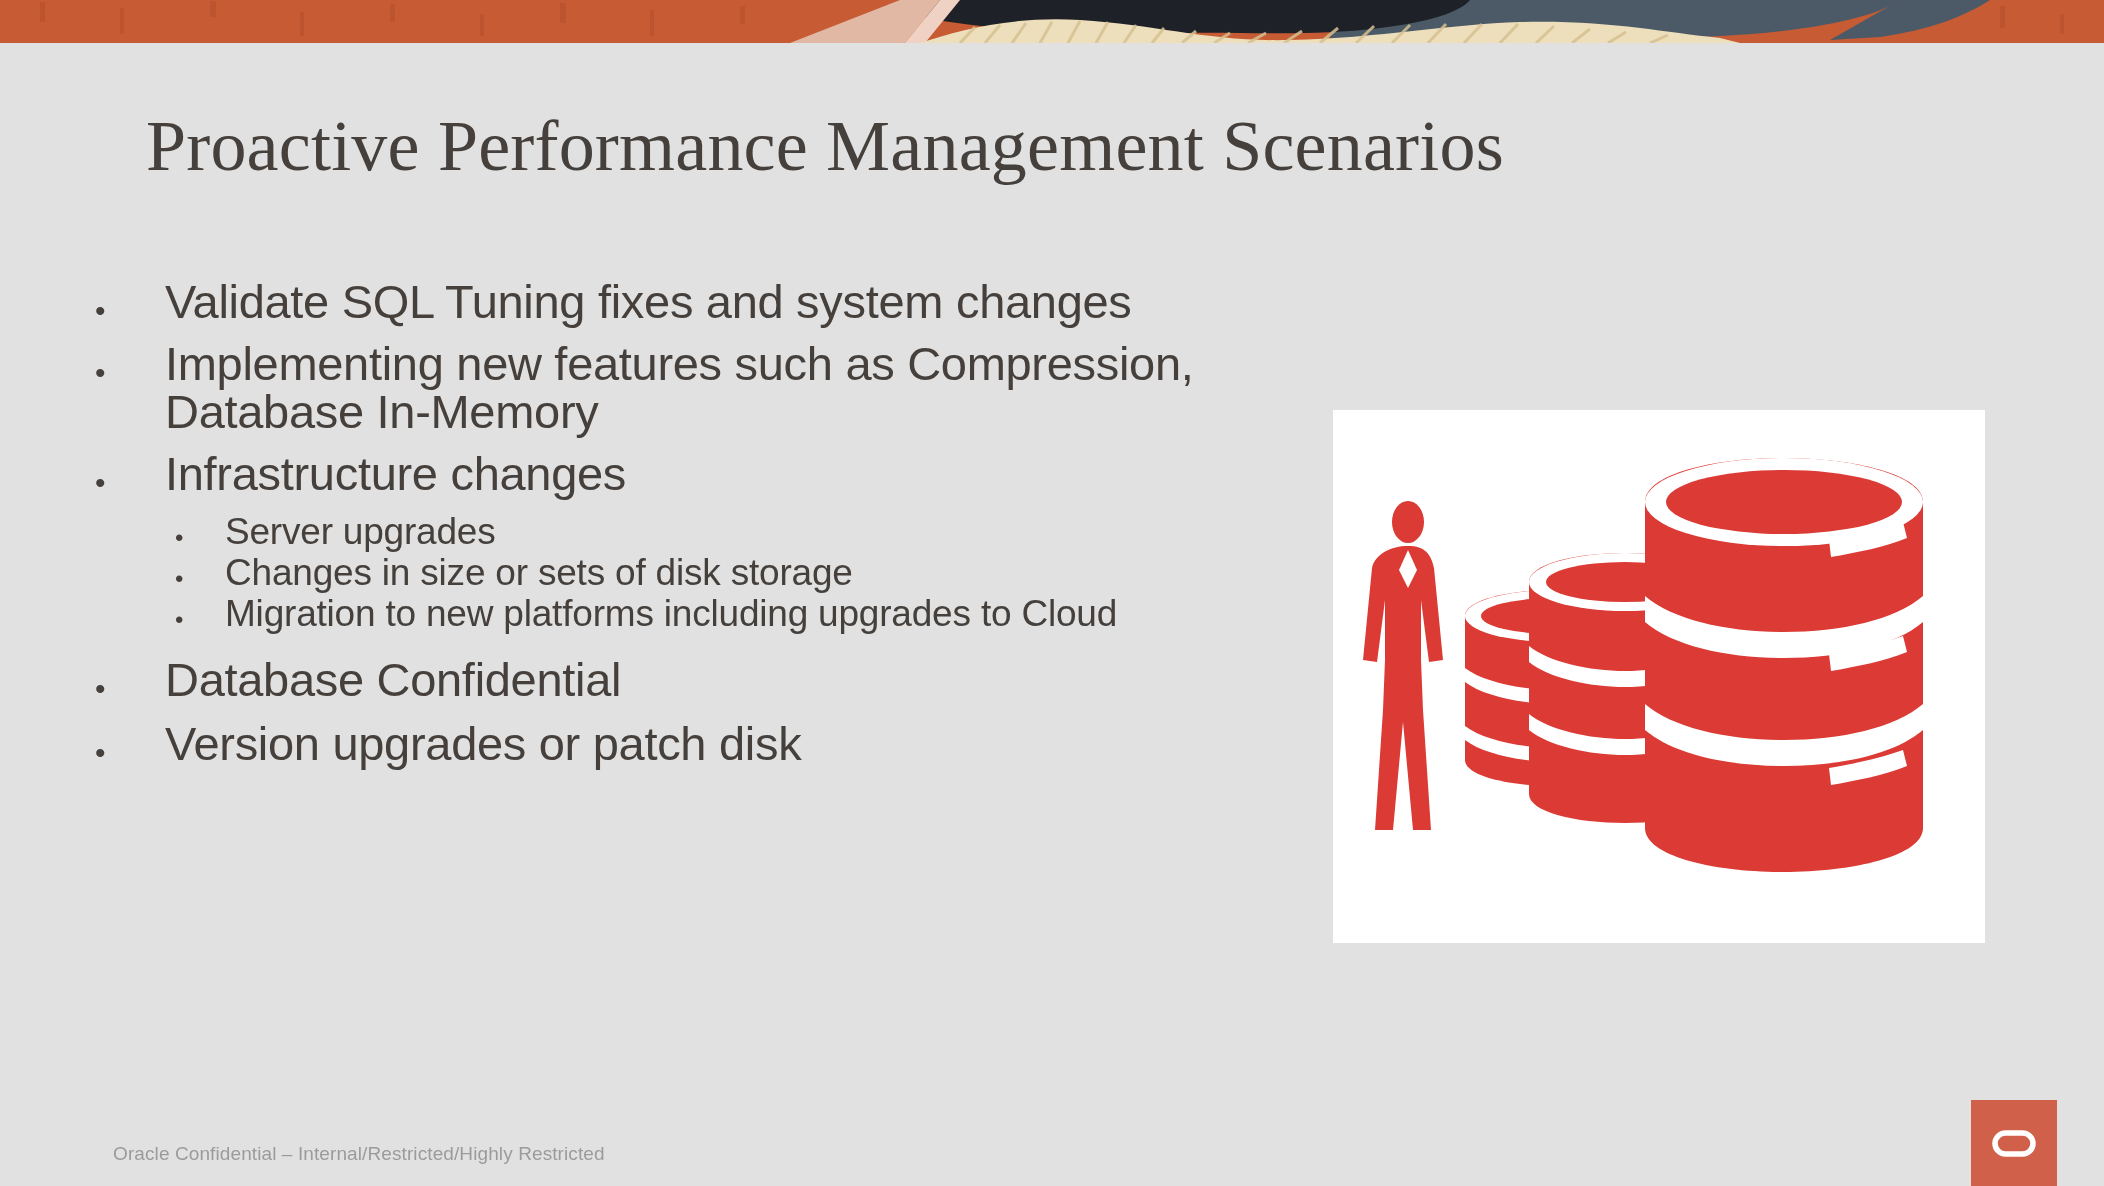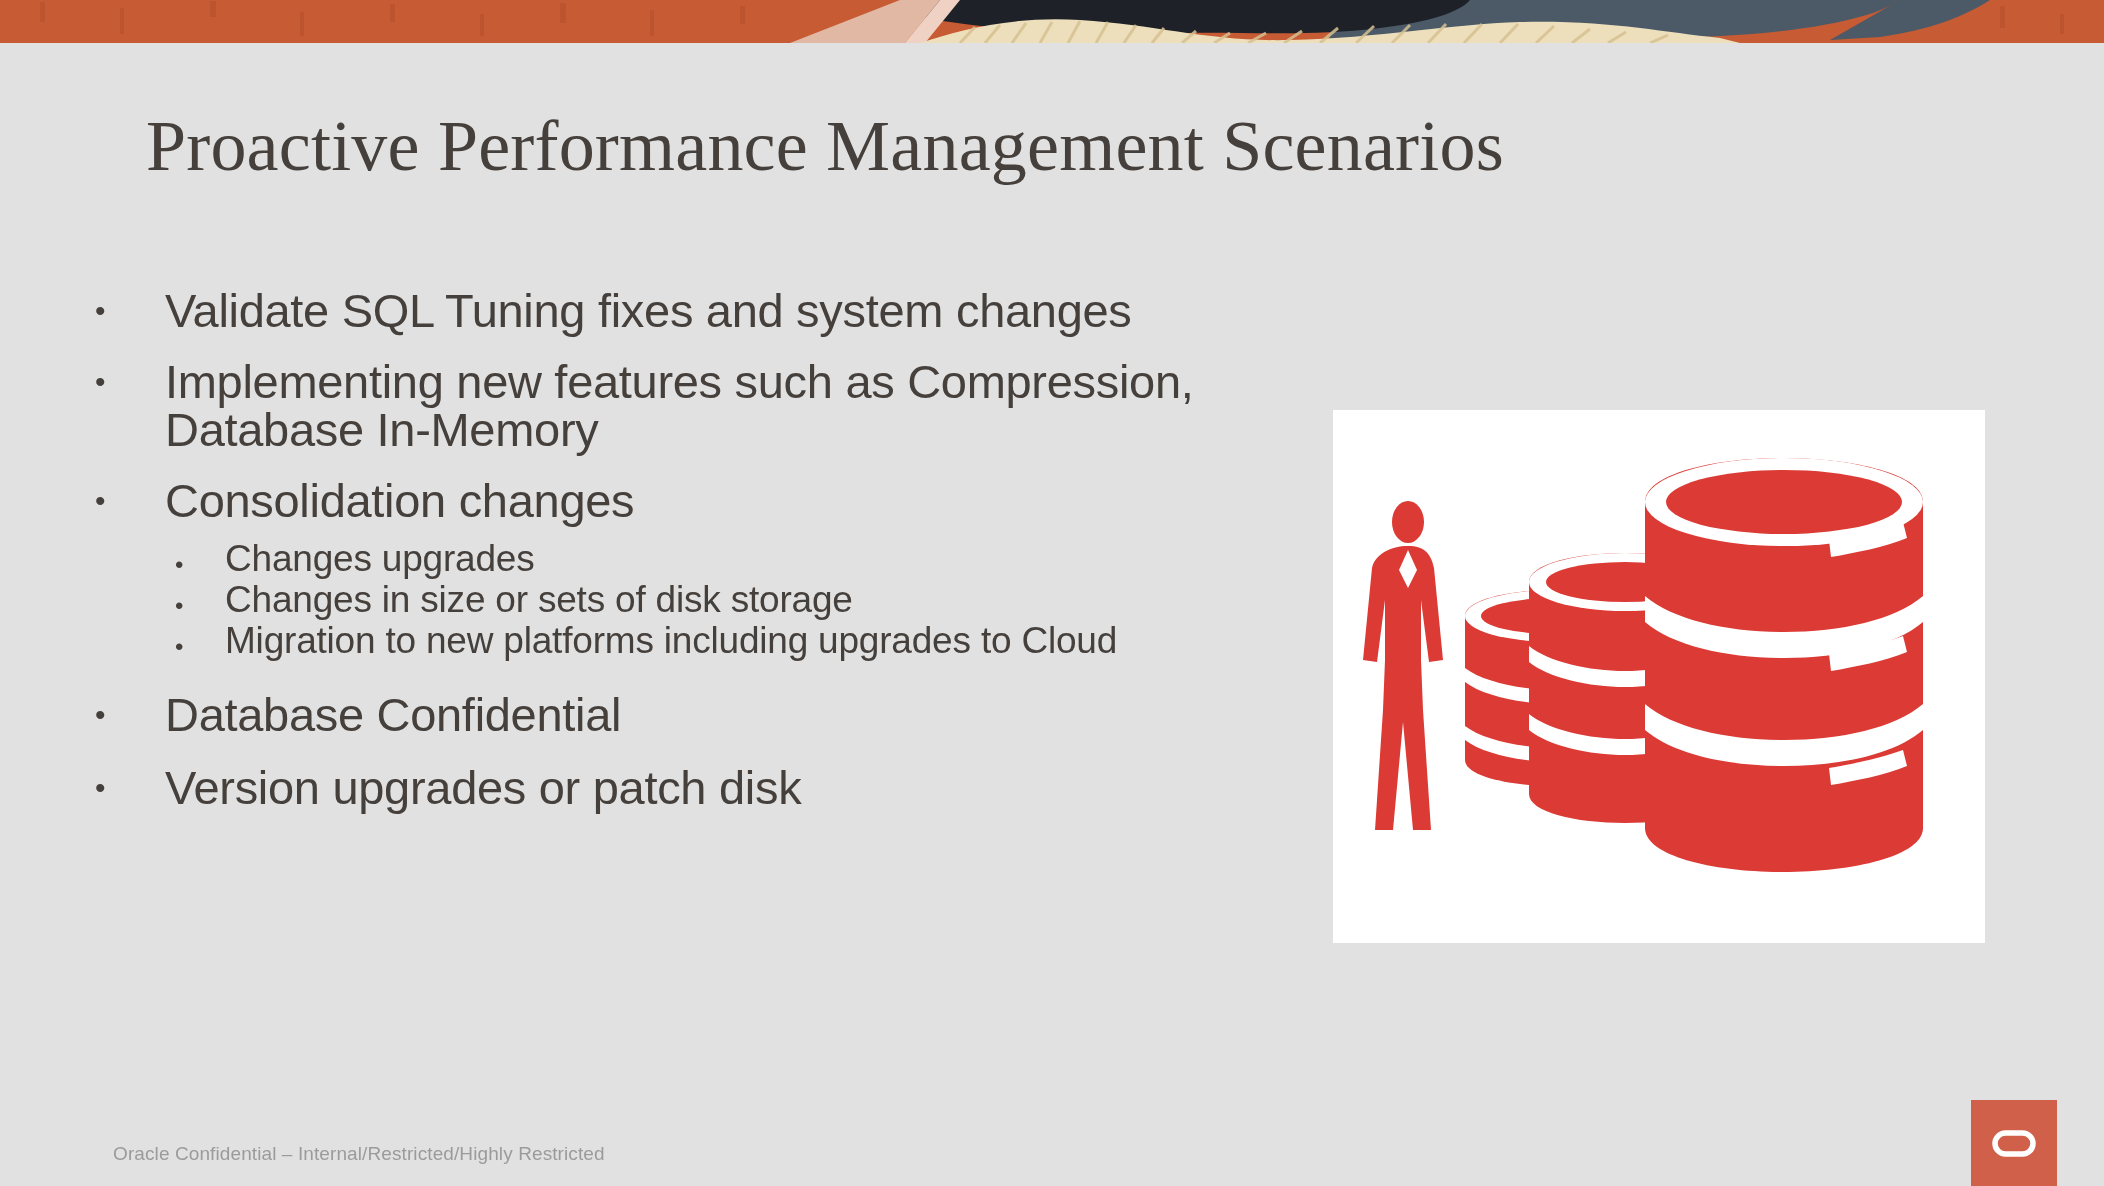--- a/index.html
+++ b/index.html
@@ -77,21 +77,20 @@
   }
   .btext {
     color: #46403d;
     font-family: "Liberation Sans", sans-serif;
     font-weight: 400;
   }
   .lvl1 .btext {
     font-size: 47px;
     line-height: 1.02;
     letter-spacing: -0.3px;
-    margin-top: 9px;
   }
   .lvl2 .btext {
     font-size: 37px;
     line-height: 1.06;
     letter-spacing: -0.2px;
   }
 
   
   .picture-frame {
     position: absolute;
@@ -195,26 +194,26 @@
       <span class="btext">Validate SQL Tuning fixes and system changes</span>
     </div>
 
     <div class="bullet-row lvl1">
       <span class="dot">•</span>
       <span class="btext">Implementing new features such as Compression, Database In-Memory</span>
     </div>
 
     <div class="bullet-row lvl1">
       <span class="dot">•</span>
-      <span class="btext">Consolidation changes</span>
+      <span class="btext">Infrastructure changes</span>
     </div>
 
     <div class="bullet-row lvl2">
       <span class="dot">•</span>
-      <span class="btext">Changes upgrades</span>
+      <span class="btext">Server upgrades</span>
     </div>
 
     <div class="bullet-row lvl2">
       <span class="dot">•</span>
       <span class="btext">Changes in size or sets of disk storage</span>
     </div>
 
     <div class="bullet-row lvl2">
       <span class="dot">•</span>
       <span class="btext">Migration to new platforms including upgrades to Cloud</span>

